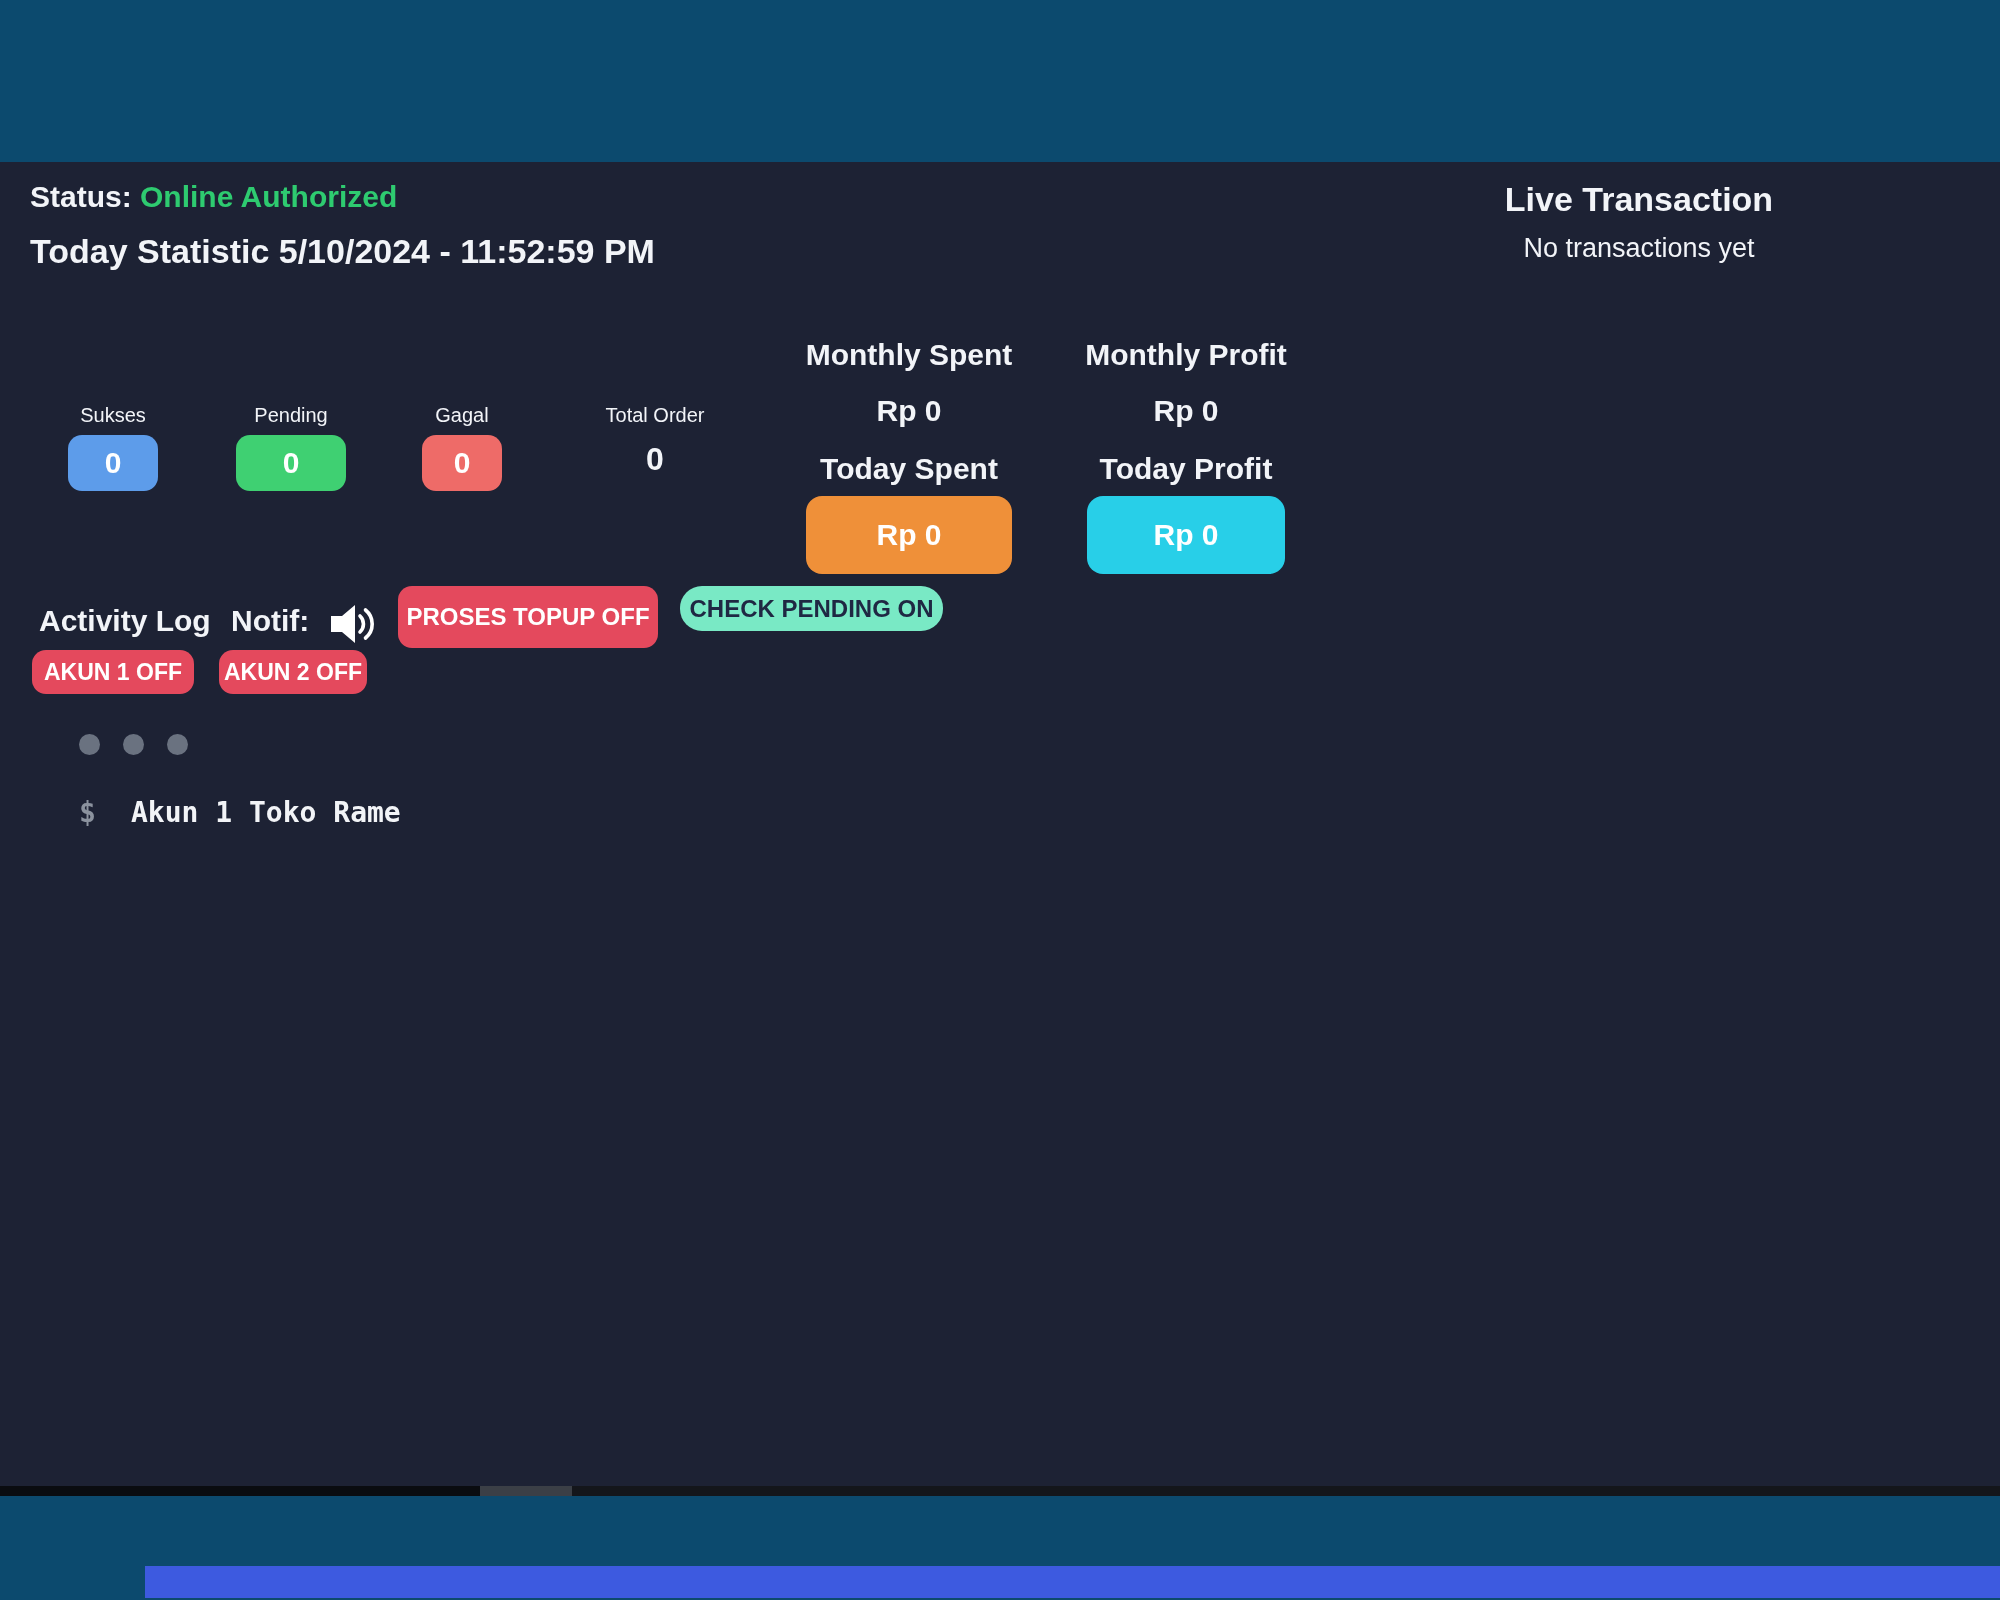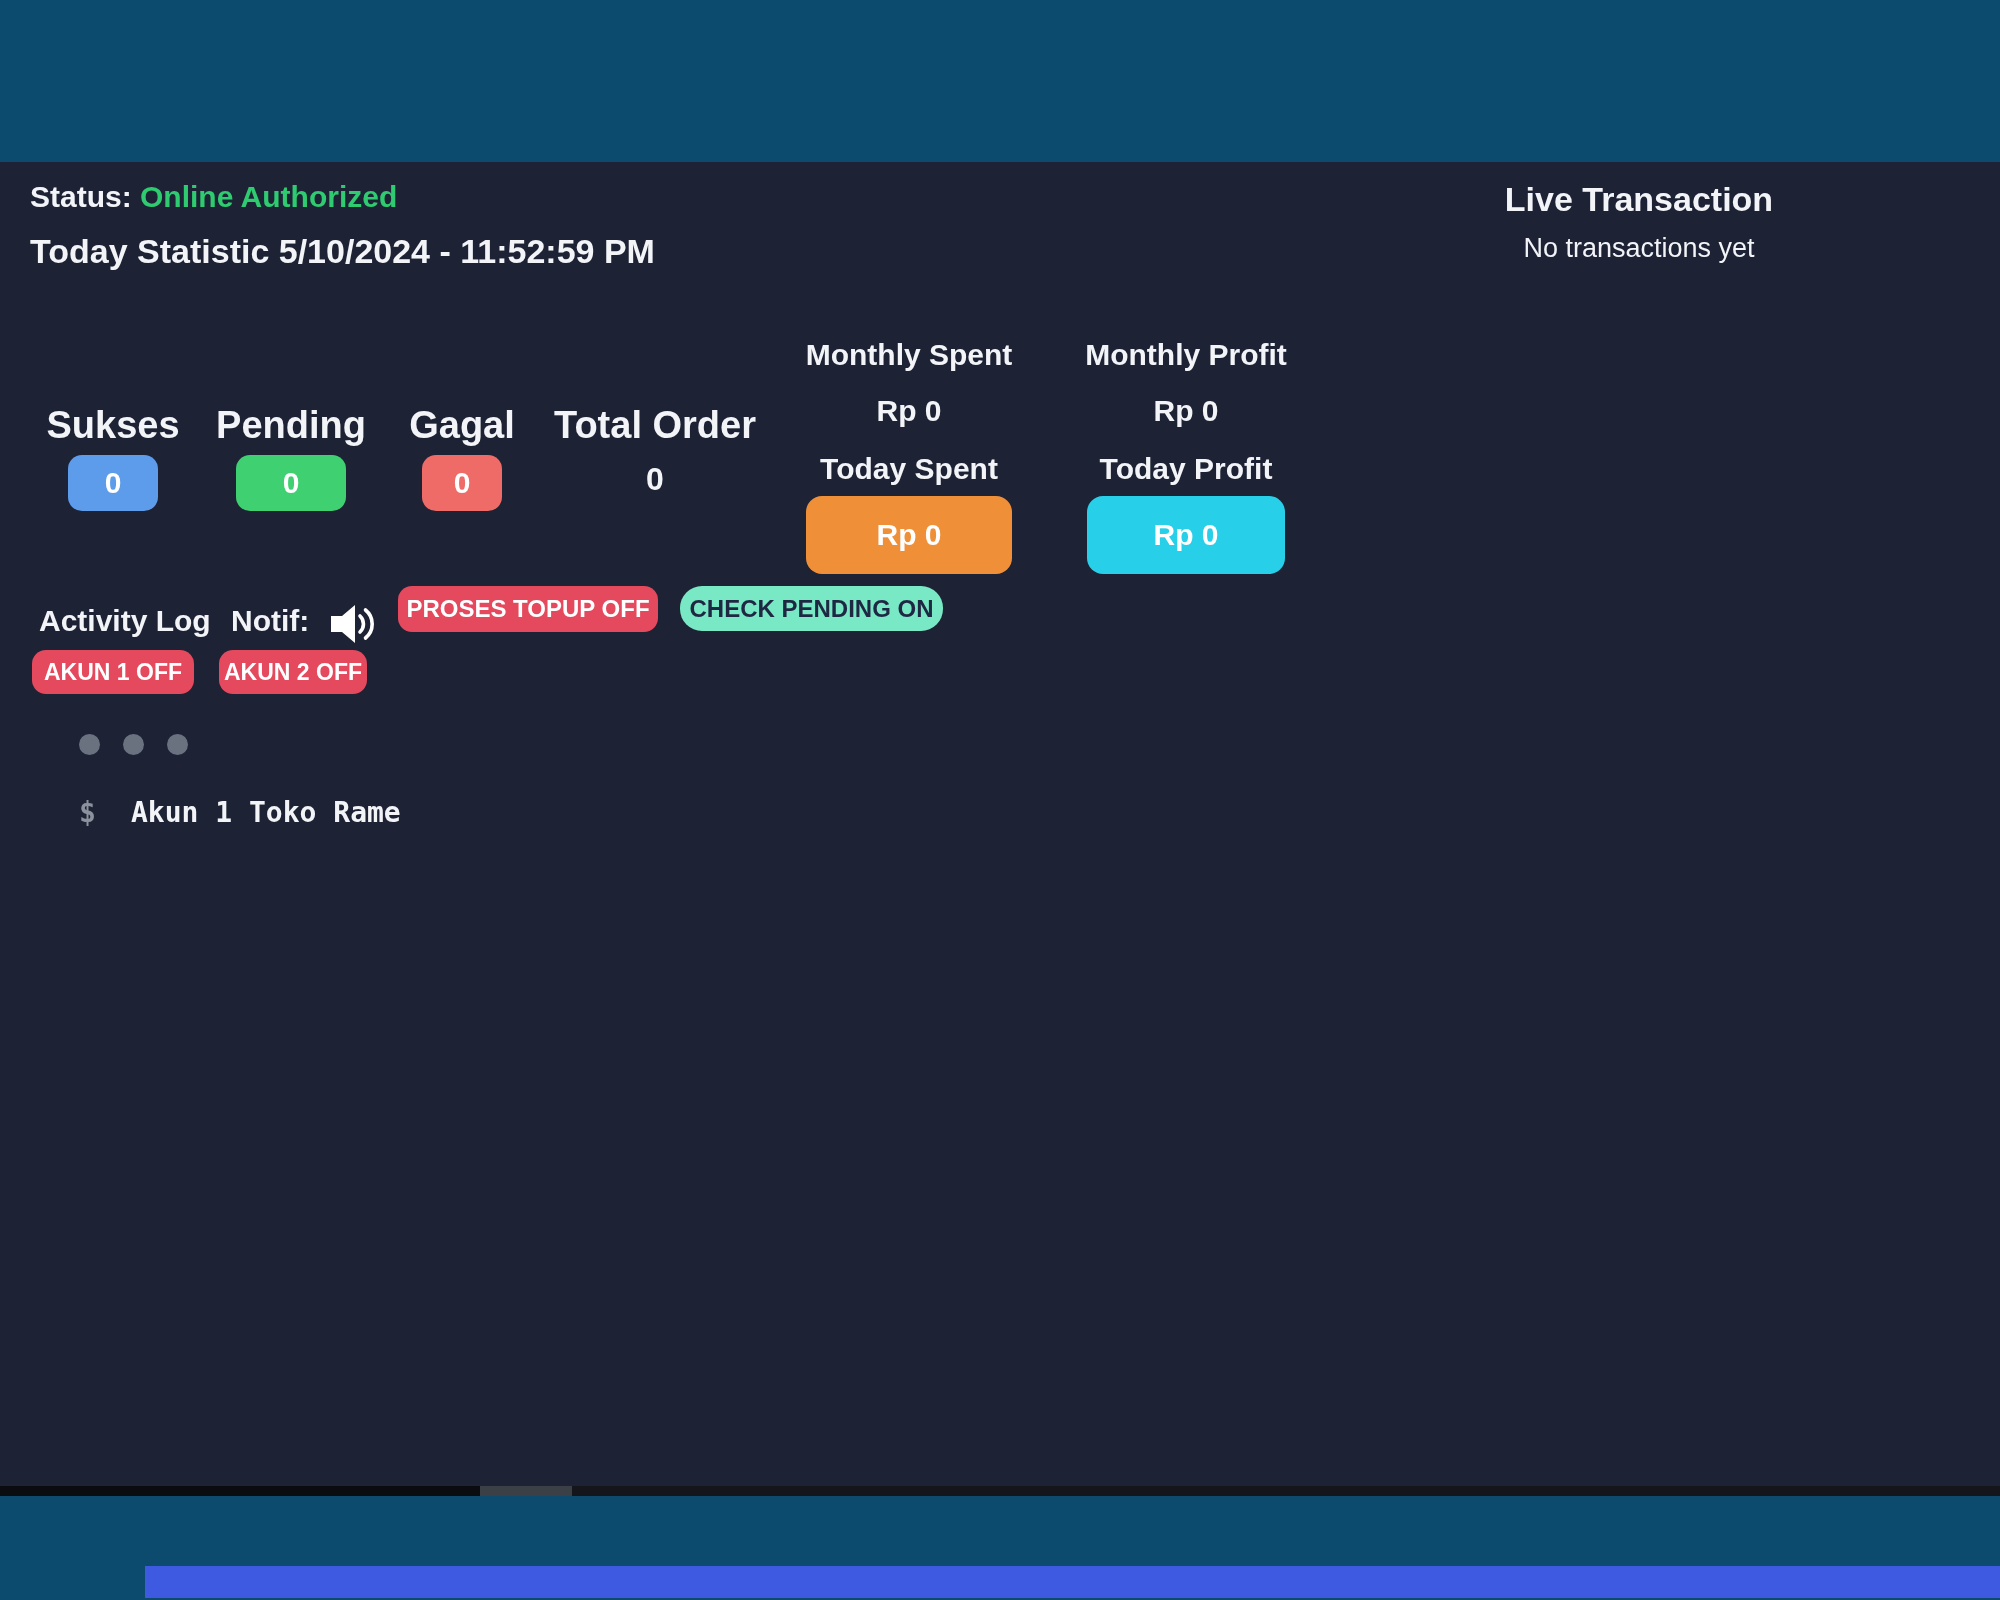--- a/index.html
+++ b/index.html
@@ -10,42 +10,42 @@
 
   .status-line{left:30px;top:180px;font-size:30px;font-weight:bold;color:#f2f4f8;white-space:nowrap;}
   .status-ok{color:#2ecb70;}
   .page-title{left:30px;top:232px;font-size:34px;font-weight:bold;color:#f2f4f8;white-space:nowrap;}
 
   .live-box{left:1439px;top:180px;width:400px;text-align:center;}
   .live-title{font-size:34px;font-weight:bold;color:#f2f4f8;}
   .live-empty{margin-top:14px;font-size:27px;color:#f2f4f8;}
 
   .stat-col{text-align:center;color:#f2f4f8;}
-  .stat-label{font-size:38px;font-weight:bold;white-space:nowrap;}
+  .stat-label{font-size:20px;font-weight:normal;white-space:nowrap;}
   .stat-badge{display:inline-block;margin-top:8px;height:56px;line-height:56px;border-radius:14px;
               font-size:30px;font-weight:bold;color:#ffffff;}
   .badge-sukses{width:90px;background:#5d9cea;}
   .badge-pending{width:110px;background:#3fd072;}
   .badge-gagal{width:80px;background:#ee6b68;}
   .big-zero{font-size:32px;font-weight:bold;margin-top:14px;}
   .money-label{font-size:30px;font-weight:bold;white-space:nowrap;}
   .money-value{font-size:30px;font-weight:bold;margin-top:22px;}
   .money-label2{font-size:30px;font-weight:bold;margin-top:24px;white-space:nowrap;}
   .money-badge{display:inline-block;margin-top:10px;height:78px;line-height:78px;border-radius:16px;
                font-size:30px;font-weight:bold;color:#ffffff;}
   .badge-spent{width:206px;background:#ef9039;}
   .badge-profit{width:198px;background:#28cfe8;}
 
   .activity-label{left:39px;top:604px;font-size:30px;font-weight:bold;color:#f2f4f8;}
   .notif-label{left:231px;top:604px;font-size:30px;font-weight:bold;color:#f2f4f8;}
   .speaker{left:328px;top:598px;width:48px;height:52px;}
 
   .pill-btn{display:flex;align-items:center;justify-content:center;border:none;cursor:pointer;
             font-family:"Liberation Sans",sans-serif;font-weight:bold;white-space:nowrap;}
-  .btn-proses{left:398px;top:586px;width:260px;height:46px;border-radius:14px;background:#e4495d;
+  .btn-proses{left:398px;top:586px;width:260px;height:62px;border-radius:14px;background:#e4495d;
               color:#ffffff;font-size:24px;}
   .btn-check{left:680px;top:586px;width:263px;height:45px;border-radius:22px;background:#79e9c5;
              color:#1f2843;font-size:24px;}
   .btn-akun1{left:32px;top:650px;width:162px;height:44px;border-radius:14px;background:#e4495d;
              color:#ffffff;font-size:23px;}
   .btn-akun2{left:219px;top:650px;width:148px;height:44px;border-radius:14px;background:#e4495d;
              color:#ffffff;font-size:23px;}
 
   .dots{left:79px;top:734px;display:flex;}
   .dot{width:21px;height:21px;border-radius:50%;background:#6a7280;margin-right:23px;}

